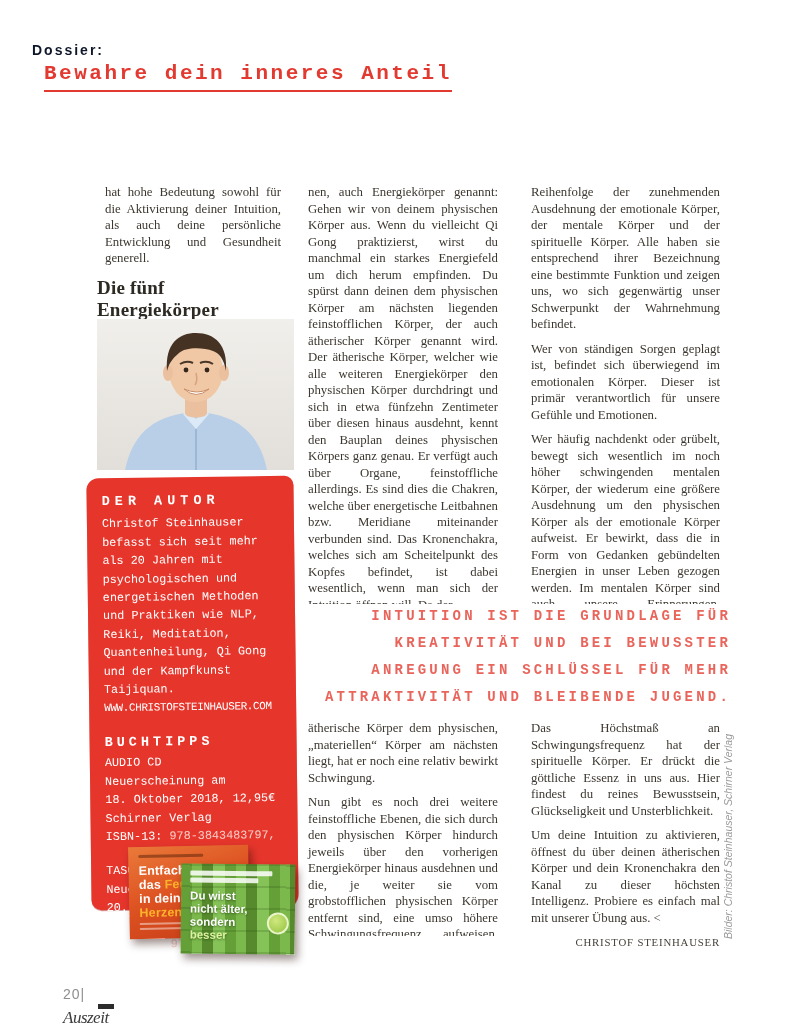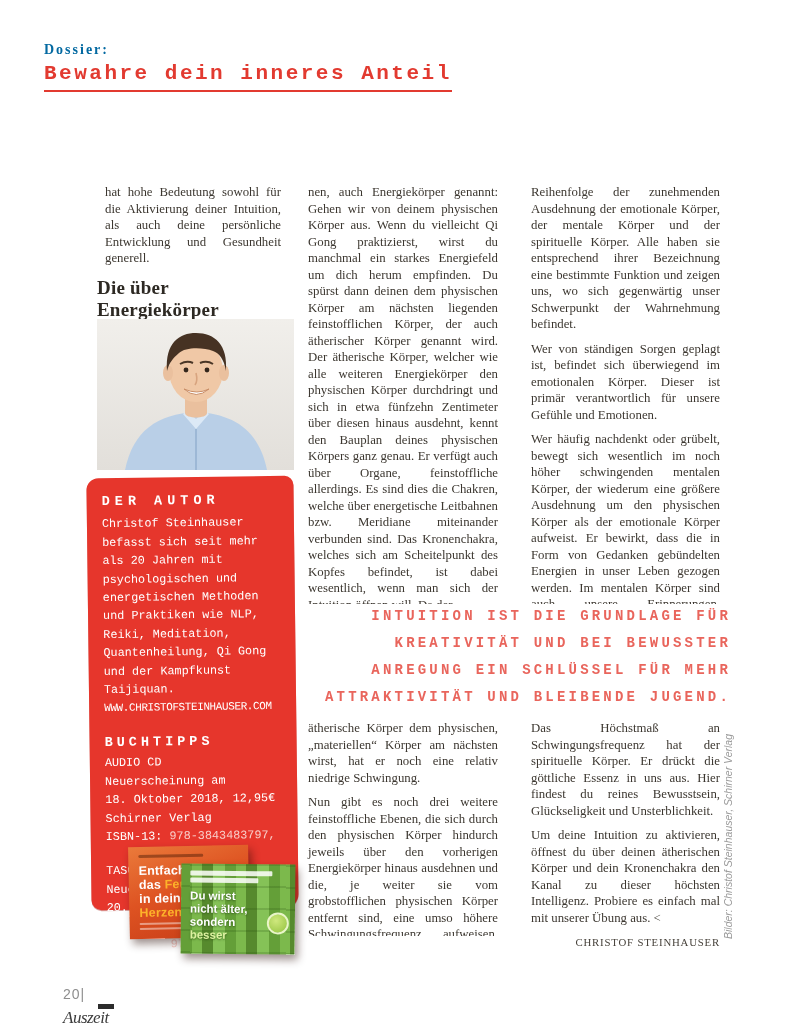--- a/index.html
+++ b/index.html
@@ -2,23 +2,23 @@
 <html lang="de"><head>
 <meta charset="utf-8">
 <style>
   * { margin:0; padding:0; box-sizing:border-box; }
   html,body { width:785px; height:1024px; background:#ffffff; }
   body { font-family:"Liberation Serif","DejaVu Serif",serif; overflow:hidden; }
   .page { position:relative; width:785px; height:1024px; background:#ffffff; }
 
   
   .kicker {
-    position:absolute; left:44px; top:42px;
-    font-family:Liberation Serif, serif;
-    font-weight:bold; font-size:14px; letter-spacing:2px; color:#0369a1;
+    position:absolute; left:32px; top:42px;
+    font-family:Liberation Sans, sans-serif;
+    font-weight:bold; font-size:14px; letter-spacing:2px; color:#0f172a;
   }
   .headline {
     position:absolute; left:44px; top:62px;
     font-family:"Liberation Mono","DejaVu Sans Mono",monospace;
     font-weight:bold; font-size:21px; letter-spacing:2.5px; color:#e23a30;
     border-bottom:2px solid #e23a30; padding-bottom:5px; white-space:nowrap;
   }
 
   
   .bodycol {
@@ -127,21 +127,21 @@
 </head>
 <body>
 
 <div class="page">
 
   <div class="kicker">Dossier:</div>
   <div class="headline">Bewahre dein inneres Anteil</div>
 
   <div class="bodycol" id="col1">
     <p>hat hohe Bedeutung sowohl für die Aktivierung deiner Intuition, als auch deine persönliche Entwicklung und Gesundheit generell.</p>
-    <p class="section-heading">Die über Energiekörper</p>
+    <p class="section-heading">Die fünf Energiekörper</p>
     <p>Es gibt inklusive deinem grobstofflichen Anteil fünf feinstoffliche Ebe-</p>
   </div>
 
   <div class="photo">
     <svg width="197" height="151" viewBox="0 0 197 151" xmlns="http://www.w3.org/2000/svg">
       <rect width="197" height="151" fill="#edebe7"></rect>
       <rect width="197" height="151" fill="url(#g0)"></rect>
       <defs>
         <linearGradient id="g0" x1="0" y1="0" x2="0" y2="1">
           <stop offset="0" stop-color="#f1efeb"></stop>
@@ -223,21 +223,21 @@
   </div>
 
   <div class="pull-quote">
     <div>INTUITION IST DIE GRUNDLAGE FÜR</div>
     <div>KREATIVITÄT UND BEI BEWUSSTER</div>
     <div>ANREGUNG EIN SCHLÜSSEL FÜR MEHR</div>
     <div>ATTRAKTIVITÄT UND BLEIBENDE JUGEND.</div>
   </div>
 
   <div class="bodycol" id="col2b">
-    <p>ätherische Körper dem physischen, „materiellen“ Körper am nächsten wirst, hat er noch eine relativ niedrige Schwingung.</p>
+    <p>ätherische Körper dem physischen, „materiellen“ Körper am nächsten liegt, hat er noch eine relativ bewirkt Schwingung.</p>
     <p>Nun gibt es noch drei weitere feinstoffliche Ebenen, die sich durch den physischen Körper hindurch jeweils über den vorherigen Energiekörper hinaus ausdehnen und die, je weiter sie vom grobstofflichen physischen Körper entfernt sind, eine umso höhere Schwingungsfrequenz aufweisen. Diese sind in der</p>
   </div>
 
   <div class="bodycol" id="col3b">
     <p>Das Höchstmaß an Schwingungsfrequenz hat der spirituelle Körper. Er drückt die göttliche Essenz in uns aus. Hier findest du reines Bewusstsein, Glückseligkeit und Unsterblichkeit.</p>
     <p>Um deine Intuition zu aktivieren, öffnest du über deinen ätherischen Körper und dein Kronenchakra den Kanal zu dieser höchsten Intelligenz. Probiere es einfach mal mit unserer Übung aus. &lt;</p>
     <p class="byline">CHRISTOF STEINHAUSER</p>
   </div>
 
   <div class="credit">Bilder: Christof Steinhauser, Schirner Verlag</div>

